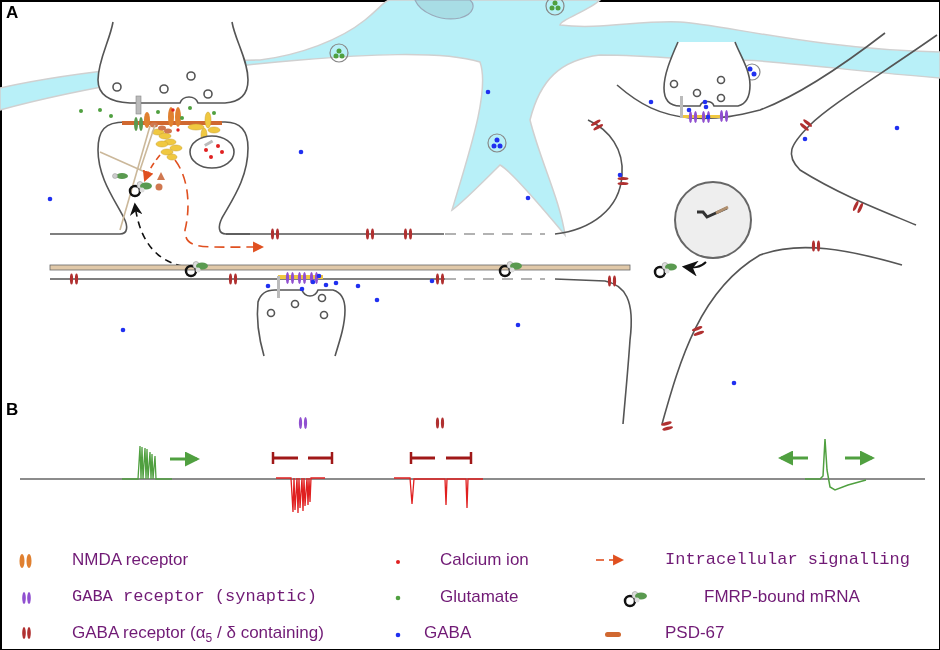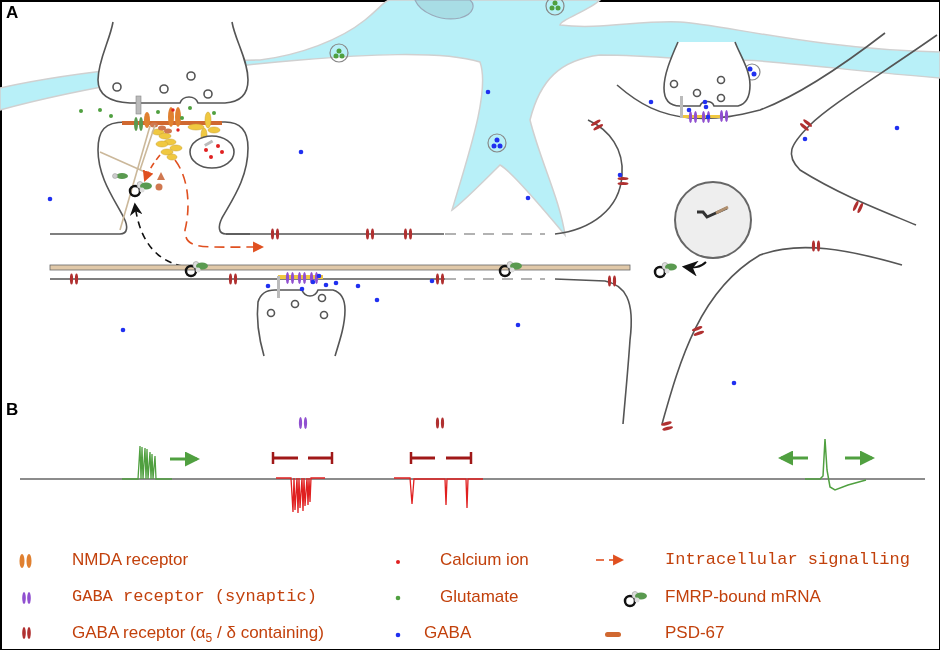--- a/index.html
+++ b/index.html
@@ -1,20 +1,20 @@
 <!DOCTYPE html>
 <html><head>
 <meta charset="utf-8">
 <style>
   html, body { margin: 0; padding: 0; background: #ffffff; }
   body { width: 940px; height: 650px; position: relative; overflow: hidden; font-family: "Liberation Sans", sans-serif; }
   #frame { position: absolute; left: 0; top: 0; width: 938px; height: 648px; border: 1px solid #000; border-top: 2px solid #000; border-left: 2px solid #000; box-sizing: border-box; width: 940px; height: 650px; }
   svg#fig { position: absolute; left: 0; top: 0; }
   .panel-label { position: absolute; font-weight: bold; font-size: 17px; color: #000; }
-  .legend-text { position: absolute; font-size: 17px; color: #c2410c; white-space: nowrap; }
+  .legend-text { position: absolute; font-size: 17px; color: #701a75; white-space: nowrap; }
   .legend-text sub { font-size: 12px; }
 </style>
 </head>
 <body>
 
 <div id="frame"></div>
 
 <svg id="fig" width="940" height="650" viewBox="0 0 940 650" xmlns="http://www.w3.org/2000/svg">
   <defs>
     <marker id="arrRed" viewBox="0 0 10 10" refX="8" refY="5" markerWidth="7" markerHeight="7" orient="auto">
@@ -319,14 +319,14 @@
 <div class="panel-label" style="left:6px; top:3px;">A</div>
 <div class="panel-label" style="left:6px; top:400px;">B</div>
 
 <div class="legend-text" style="left:72px; top:550px;">NMDA receptor</div>
 <div class="legend-text" style="left:72px; top:587px;font-family:Liberation Mono, monospace;">GABA receptor (synaptic)</div>
 <div class="legend-text" style="left:72px; top:623px;"><span>GABA receptor (α</span><sub>5</sub><span> / δ containing)</span></div>
 <div class="legend-text" style="left:440px; top:550px;">Calcium ion</div>
 <div class="legend-text" style="left:440px; top:587px;">Glutamate</div>
 <div class="legend-text" style="left:424px; top:623px;">GABA</div>
 <div class="legend-text" style="left:665px; top:550px;font-family:Liberation Mono, monospace;">Intracellular signalling</div>
-<div class="legend-text" style="left:665px; top:587px;">FMRP-bound mRNA</div>
+<div class="legend-text" style="left:704px; top:587px;">FMRP-bound mRNA</div>
 <div class="legend-text" style="left:665px; top:623px;">PSD-67</div>
 
 </body></html>

